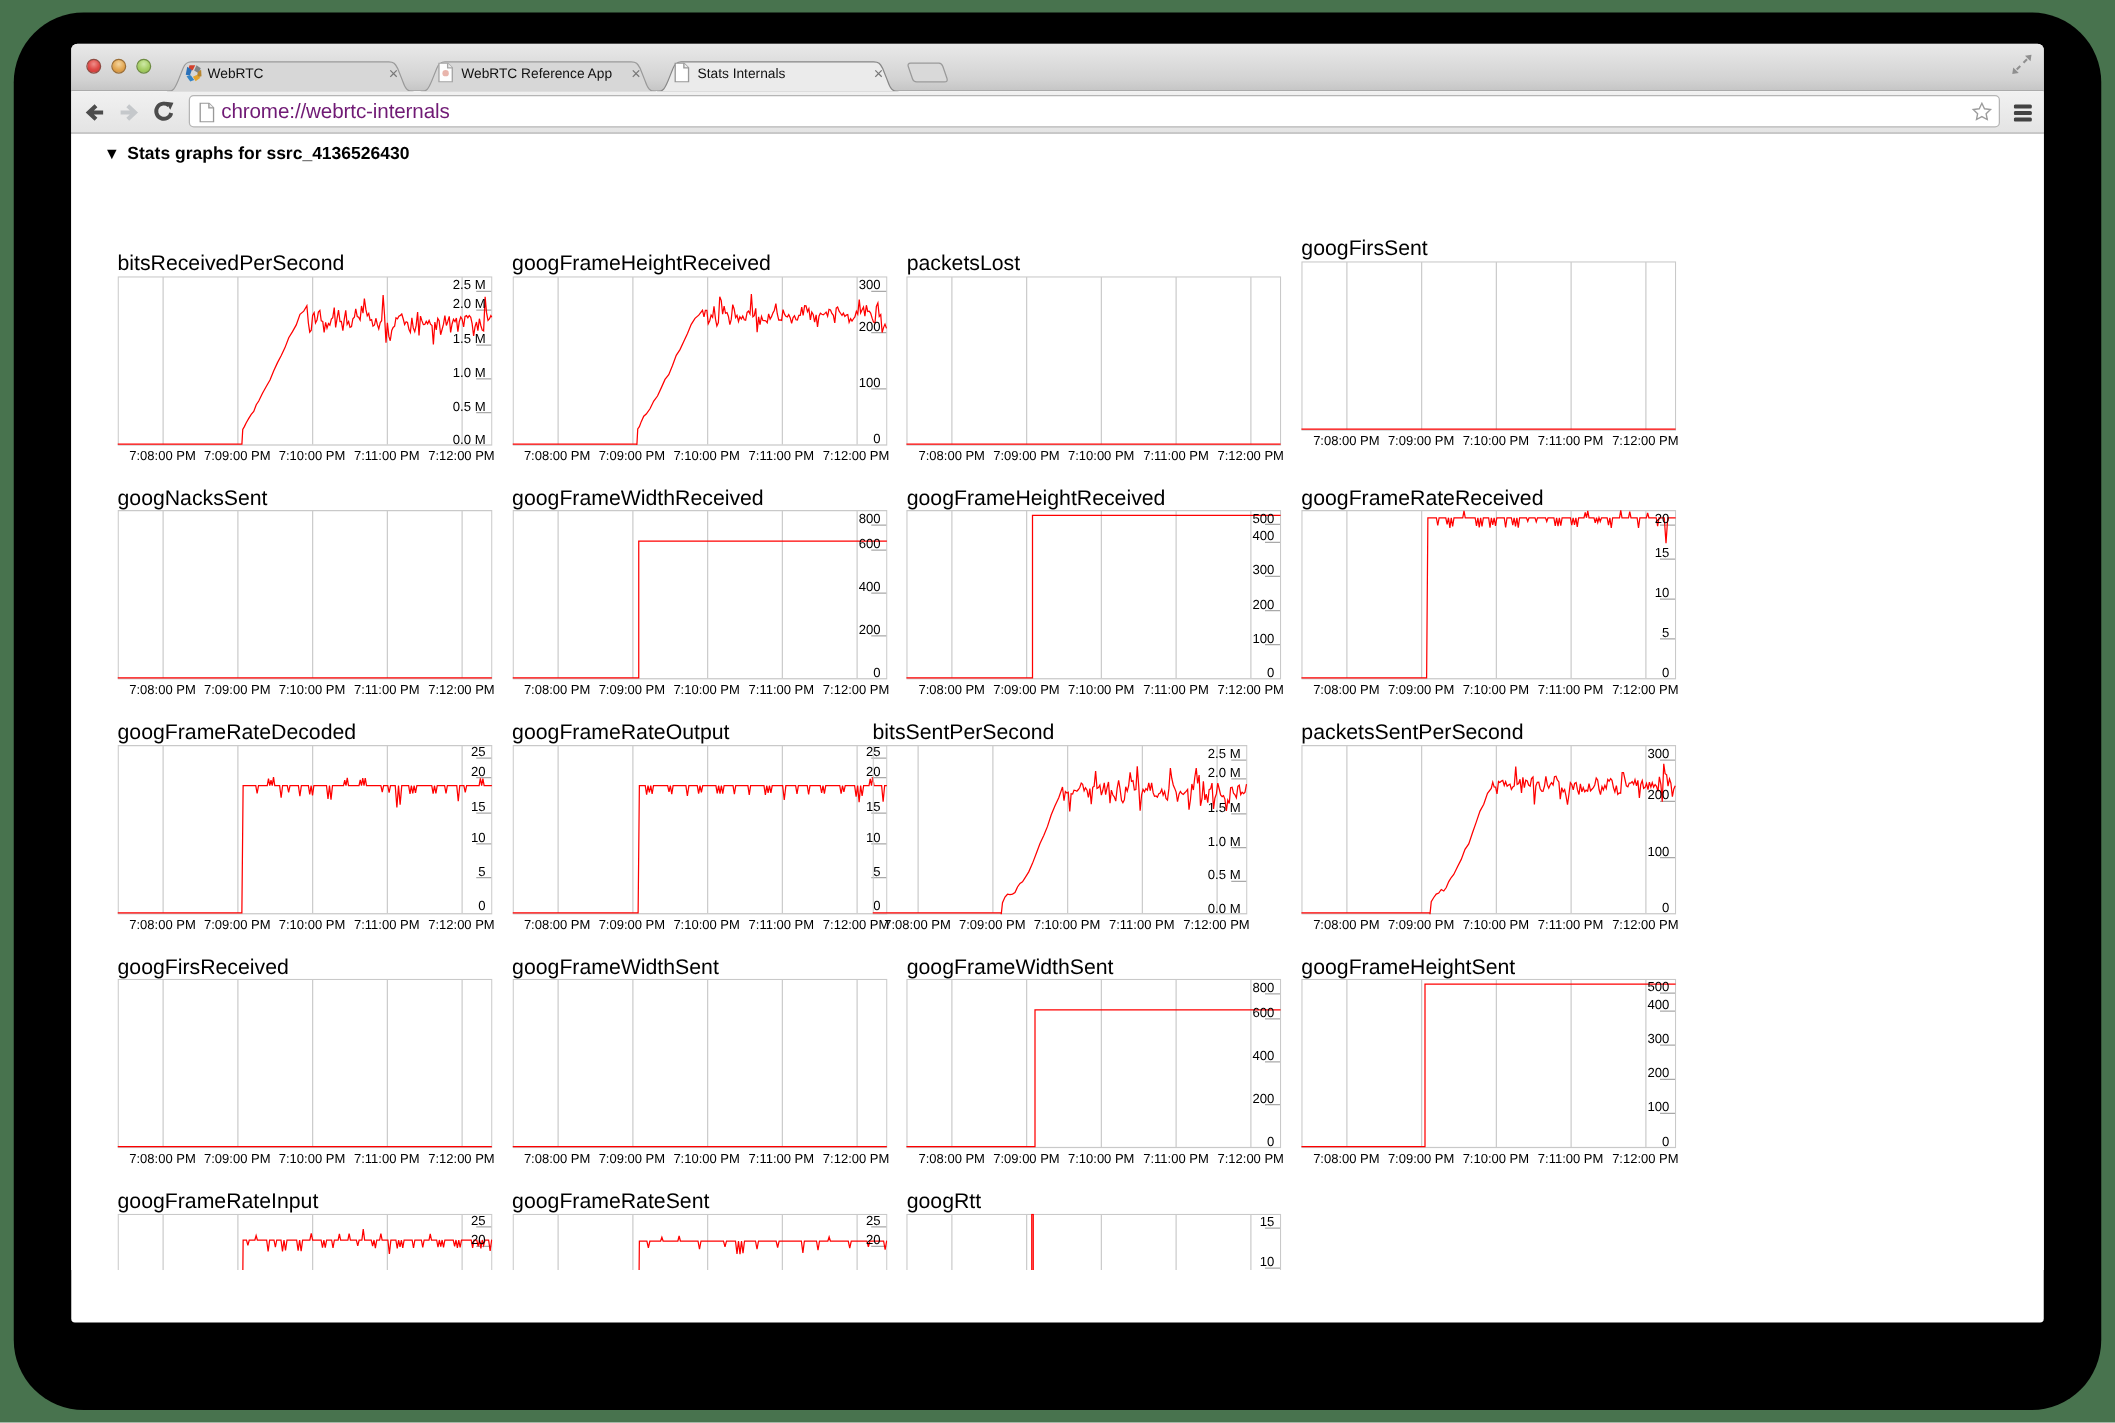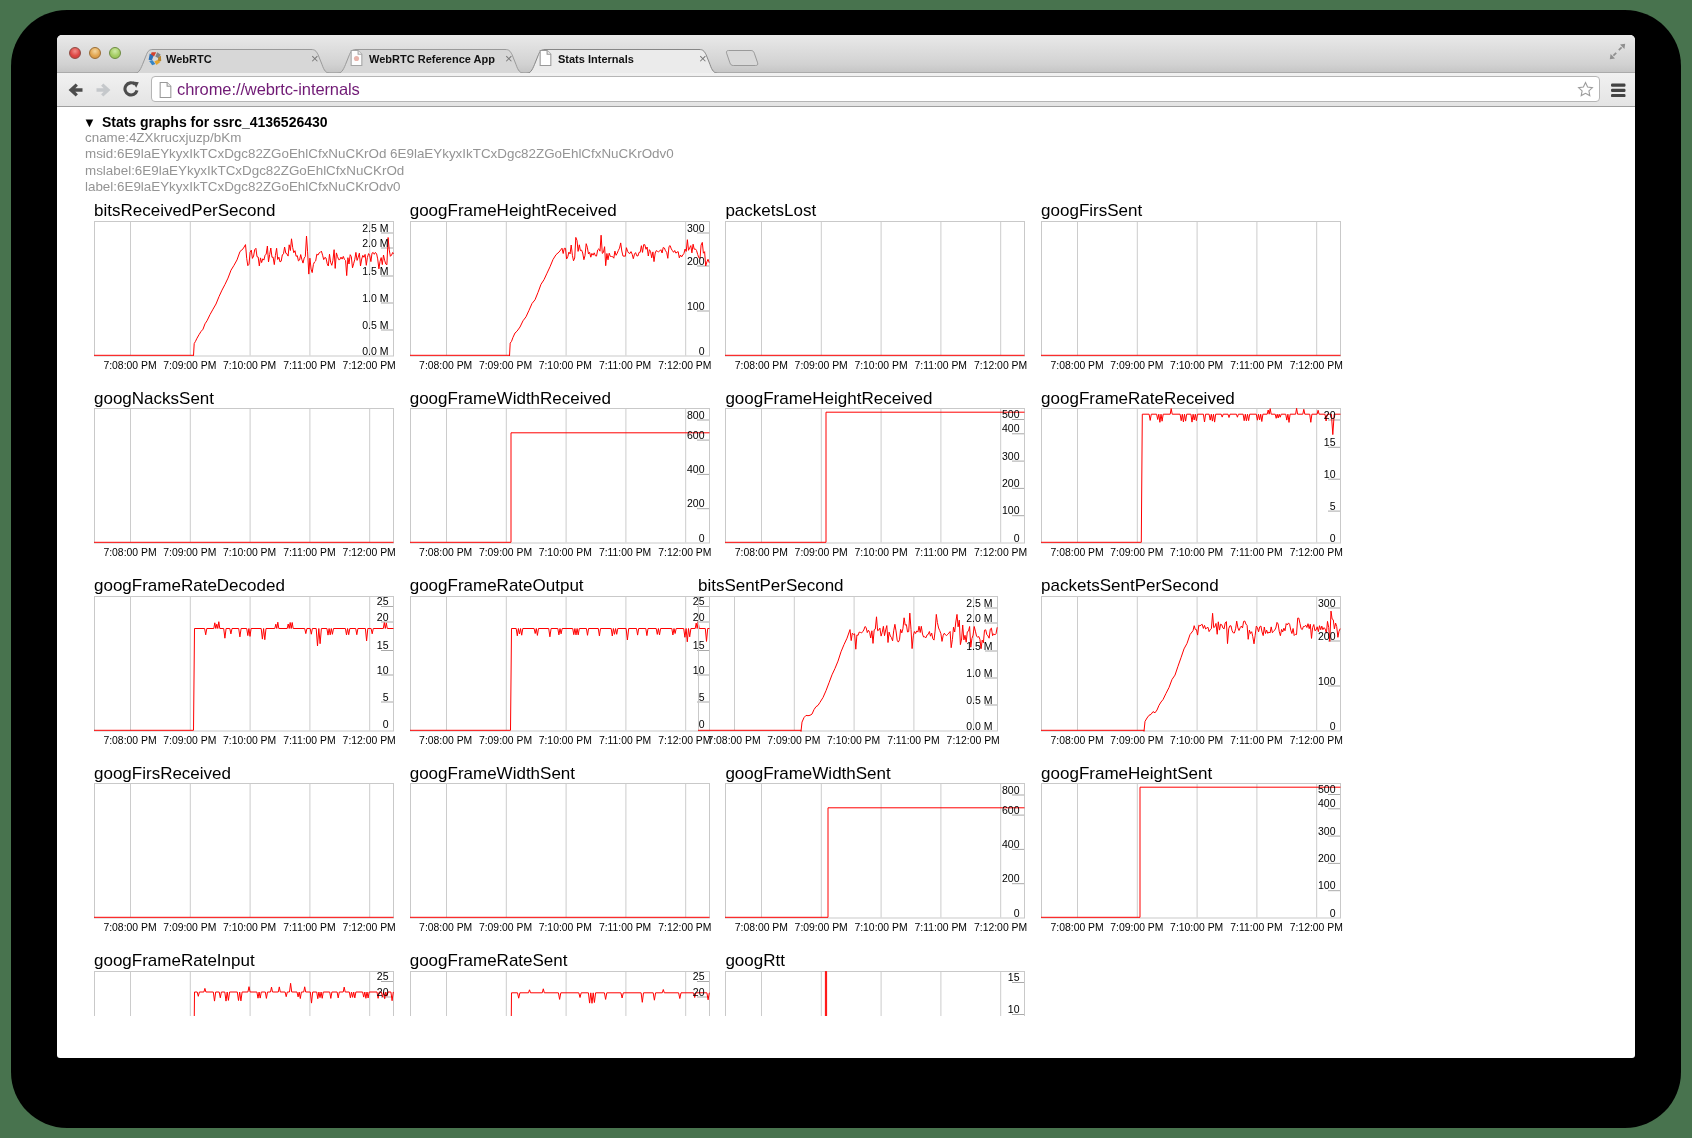--- a/index.html
+++ b/index.html
@@ -2,21 +2,21 @@
 <html><head><meta charset="utf-8"><style>
 * {margin:0;padding:0;box-sizing:border-box}
 html,body {width:1692px;height:1138px;overflow:hidden;font-family:"Liberation Sans",sans-serif}
 body {background:#48734e;position:relative}
 .shadow {position:absolute;left:11px;top:10px;width:1670px;height:1118px;background:#000;border-radius:56px}
 .win {position:absolute;left:57px;top:35px;width:1578px;height:1023px;border-radius:5px 5px 3px 3px;
   background:#fff;box-shadow:0 0 0 1px rgba(0,0,0,.5)}
 .titlebar {position:absolute;left:0;top:0;width:100%;height:38px;border-radius:5px 5px 0 0;
   background:linear-gradient(#e9e9e9,#d2d2d2 78%,#c6c6c6);border-bottom:1px solid #ababab}
 .tl {position:absolute;top:48%;width:12.5px;height:12.5px;border-radius:50%}
-.tabt {position:absolute;top:18px;font-size:11px;font-weight:bold;color:#111;white-space:nowrap;overflow:hidden}
+.tabt {position:absolute;top:18px;font-size:11px;font-weight:normal;color:#111;white-space:nowrap;overflow:hidden}
 .tabx {position:absolute;top:16px;font-size:13px;color:#777}
 .toolbar {position:absolute;left:0;top:38px;width:100%;height:34px;
   background:linear-gradient(#f1f1f1,#e4e4e4);border-bottom:1px solid #9f9f9f}
 .omni {position:absolute;left:94px;top:3px;width:1449px;height:26px;background:#fff;
   border:1px solid #b5b5b5;border-radius:4px}
 .url {position:absolute;left:25px;top:3px;font-size:16.5px;color:#701a75;letter-spacing:-.1px}
 .content {position:absolute;left:0;top:72px;width:100%;height:909px;background:#fff;overflow:hidden}
 .hdr {position:absolute;left:26px;top:6.5px;font-size:14px;font-weight:bold;color:#000}
 .hdr .tri {font-size:13px;vertical-align:0;margin-right:6px}
 .meta {position:absolute;left:28px;top:23px;font-size:13.4px;line-height:16.4px;color:#949494}
@@ -100,21 +100,20 @@
 <path d="M8.5 1.6 L10.6 6 L15.4 6.6 L11.9 9.9 L12.8 14.6 L8.5 12.3 L4.2 14.6 L5.1 9.9 L1.6 6.6 L6.4 6 Z" fill="none" stroke="#9c9c9c" stroke-width="1.1"></path>
         </svg></div>
     <div style="position:absolute;left:1554px;top:9.5px"><svg width="15" height="15" viewBox="0 0 15 15">
 <rect x="0" y="0.6" width="14.5" height="3.1" rx="1.2" fill="#434343"></rect>
 <rect x="0" y="5.8" width="14.5" height="3.1" rx="1.2" fill="#434343"></rect>
 <rect x="0" y="11" width="14.5" height="3.1" rx="1.2" fill="#434343"></rect>
         </svg></div>
   </div>
   <div class="content">
     <div class="hdr"><span class="tri">▼</span>Stats graphs for ssrc_4136526430</div>
-    <div class="meta">cname:4ZXkrucxjuzp/bKm<br>msid:6E9laEYkyxIkTCxDgc82ZGoEhlCfxNuCKrOd 6E9laEYkyxIkTCxDgc82ZGoEhlCfxNuCKrOdv0<br>mslabel:6E9laEYkyxIkTCxDgc82ZGoEhlCfxNuCKrOd<br>label:6E9laEYkyxIkTCxDgc82ZGoEhlCfxNuCKrOdv0</div>
 <div class="ch" style="left:37.0px;top:95.0px">
         <div class="ct">bitsReceivedPerSecond</div>
         <svg class="cp" width="300" height="136" viewBox="0 0 300 136">
           <rect x="0.5" y="0.5" width="299" height="134.5" fill="none" stroke="#c9c9c9" stroke-width="1"></rect>
           <line x1="36.5" y1="0.5" x2="36.5" y2="134.5" stroke="#ccc" stroke-width="1"></line>
           <line x1="96.3" y1="0.5" x2="96.3" y2="134.5" stroke="#ccc" stroke-width="1"></line>
           <line x1="156.1" y1="0.5" x2="156.1" y2="134.5" stroke="#ccc" stroke-width="1"></line>
           <line x1="215.9" y1="0.5" x2="215.9" y2="134.5" stroke="#ccc" stroke-width="1"></line>
           <line x1="275.7" y1="0.5" x2="275.7" y2="134.5" stroke="#ccc" stroke-width="1"></line>
           <line x1="287" y1="12.0" x2="299" y2="12.0" stroke="#a9a9a9" stroke-width="1"></line>
@@ -176,21 +175,21 @@
           <path d="M0 134.3L299.5 134.3" fill="none" stroke="#ff0000" stroke-width="1"></path>
         </svg>
         <div class="cx">
           <span style="left:-0.5px">7:08:00 PM</span>
           <span style="left:59.3px">7:09:00 PM</span>
           <span style="left:119.1px">7:10:00 PM</span>
           <span style="left:178.9px">7:11:00 PM</span>
           <span style="left:238.7px">7:12:00 PM</span>
         </div>
       </div>
-<div class="ch" style="left:984.1px;top:95.0px">
+<div class="ch" style="left:984.1px;top:83px">
         <div class="ct">googFirsSent</div>
         <svg class="cp" width="300" height="136" viewBox="0 0 300 136">
           <rect x="0.5" y="0.5" width="299" height="134.5" fill="none" stroke="#c9c9c9" stroke-width="1"></rect>
           <line x1="36.5" y1="0.5" x2="36.5" y2="134.5" stroke="#ccc" stroke-width="1"></line>
           <line x1="96.3" y1="0.5" x2="96.3" y2="134.5" stroke="#ccc" stroke-width="1"></line>
           <line x1="156.1" y1="0.5" x2="156.1" y2="134.5" stroke="#ccc" stroke-width="1"></line>
           <line x1="215.9" y1="0.5" x2="215.9" y2="134.5" stroke="#ccc" stroke-width="1"></line>
           <line x1="275.7" y1="0.5" x2="275.7" y2="134.5" stroke="#ccc" stroke-width="1"></line>
           <path d="M0 134.3L299.5 134.3" fill="none" stroke="#ff0000" stroke-width="1"></path>
         </svg>

